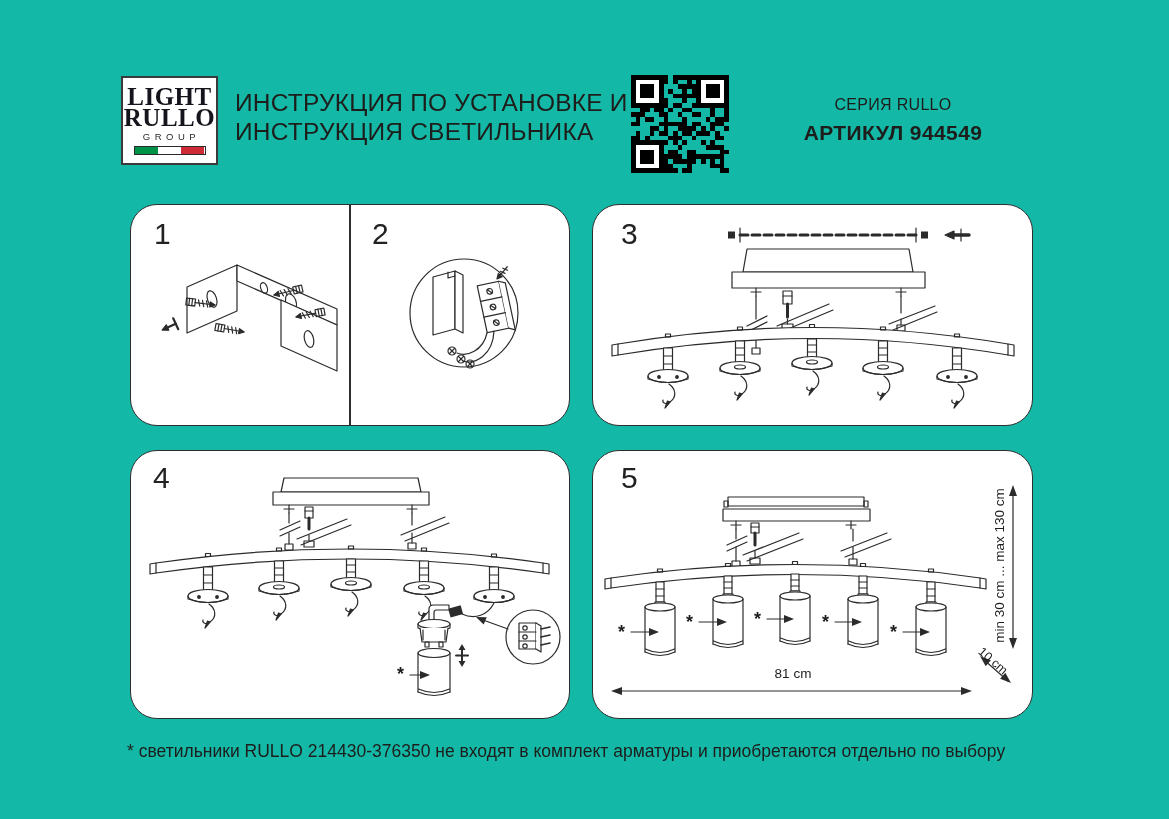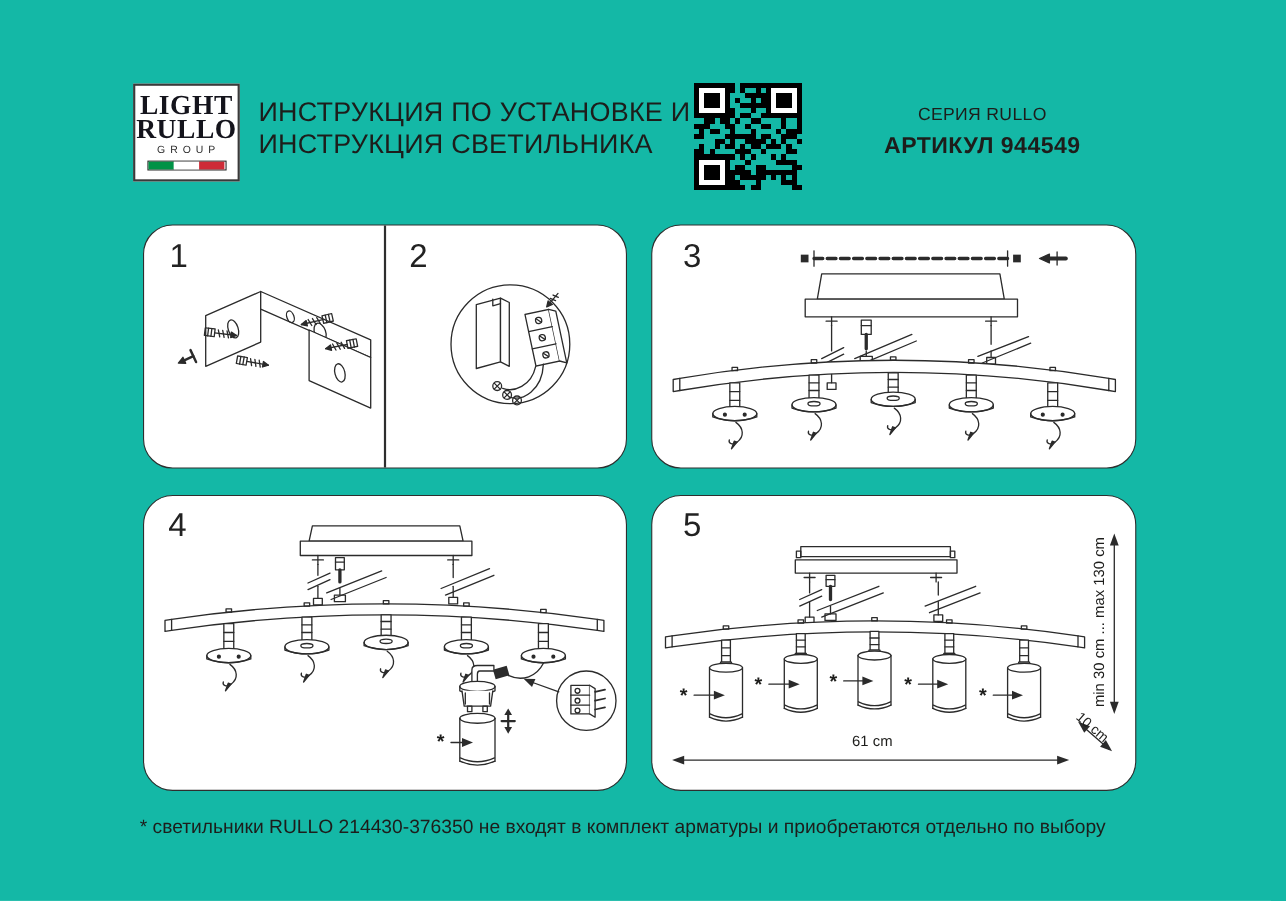--- a/index.html
+++ b/index.html
@@ -733,19 +733,19 @@
           <path d="M0,0 L11,-4 L11,4 Z" transform="translate(420,34) rotate(90)" fill="#2b2b2b" stroke="none"></path>
           <path d="M0,0 L11,-4 L11,4 Z" transform="translate(420,198) rotate(270)" fill="#2b2b2b" stroke="none"></path>
         </g>
         <g>
           <line x1="390" y1="208" x2="415" y2="230"></line>
           <path d="M0,0 L11,-4 L11,4 Z" transform="translate(387,205) rotate(41)" fill="#2b2b2b" stroke="none"></path>
           <path d="M0,0 L11,-4 L11,4 Z" transform="translate(418,232) rotate(221)" fill="#2b2b2b" stroke="none"></path>
         </g>
       </g>
     </svg>
-    <div class="dim-label" id="dim-width">61 cm</div>
+    <div class="dim-label" id="dim-width">81 cm</div>
     <div class="dim-label" id="dim-height">min 30 cm ... max 130 cm</div>
     <div class="dim-label" id="dim-depth">10 cm</div>
   </div>
 
   <div class="footnote">* светильники RULLO 214430-376350 не входят в комплект арматуры и приобретаются отдельно по выбору</div>
 </div>
 
 </body></html>

